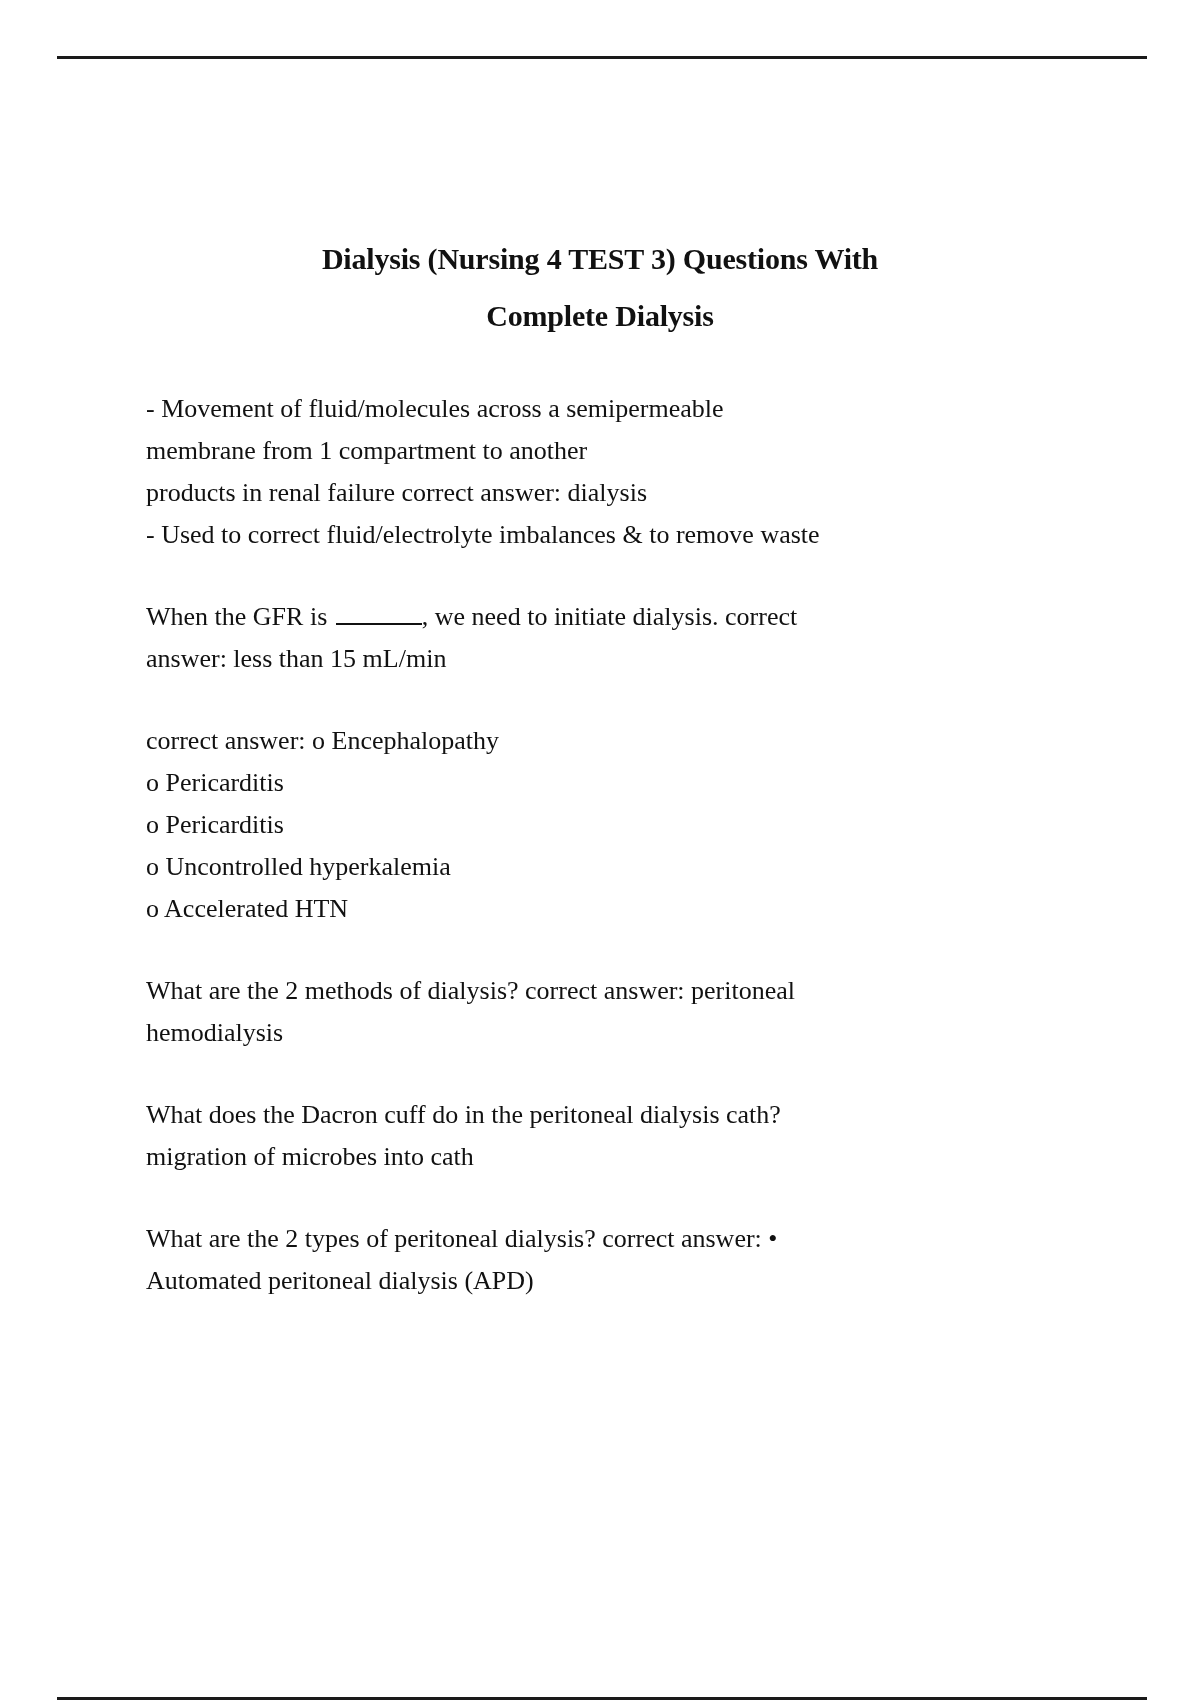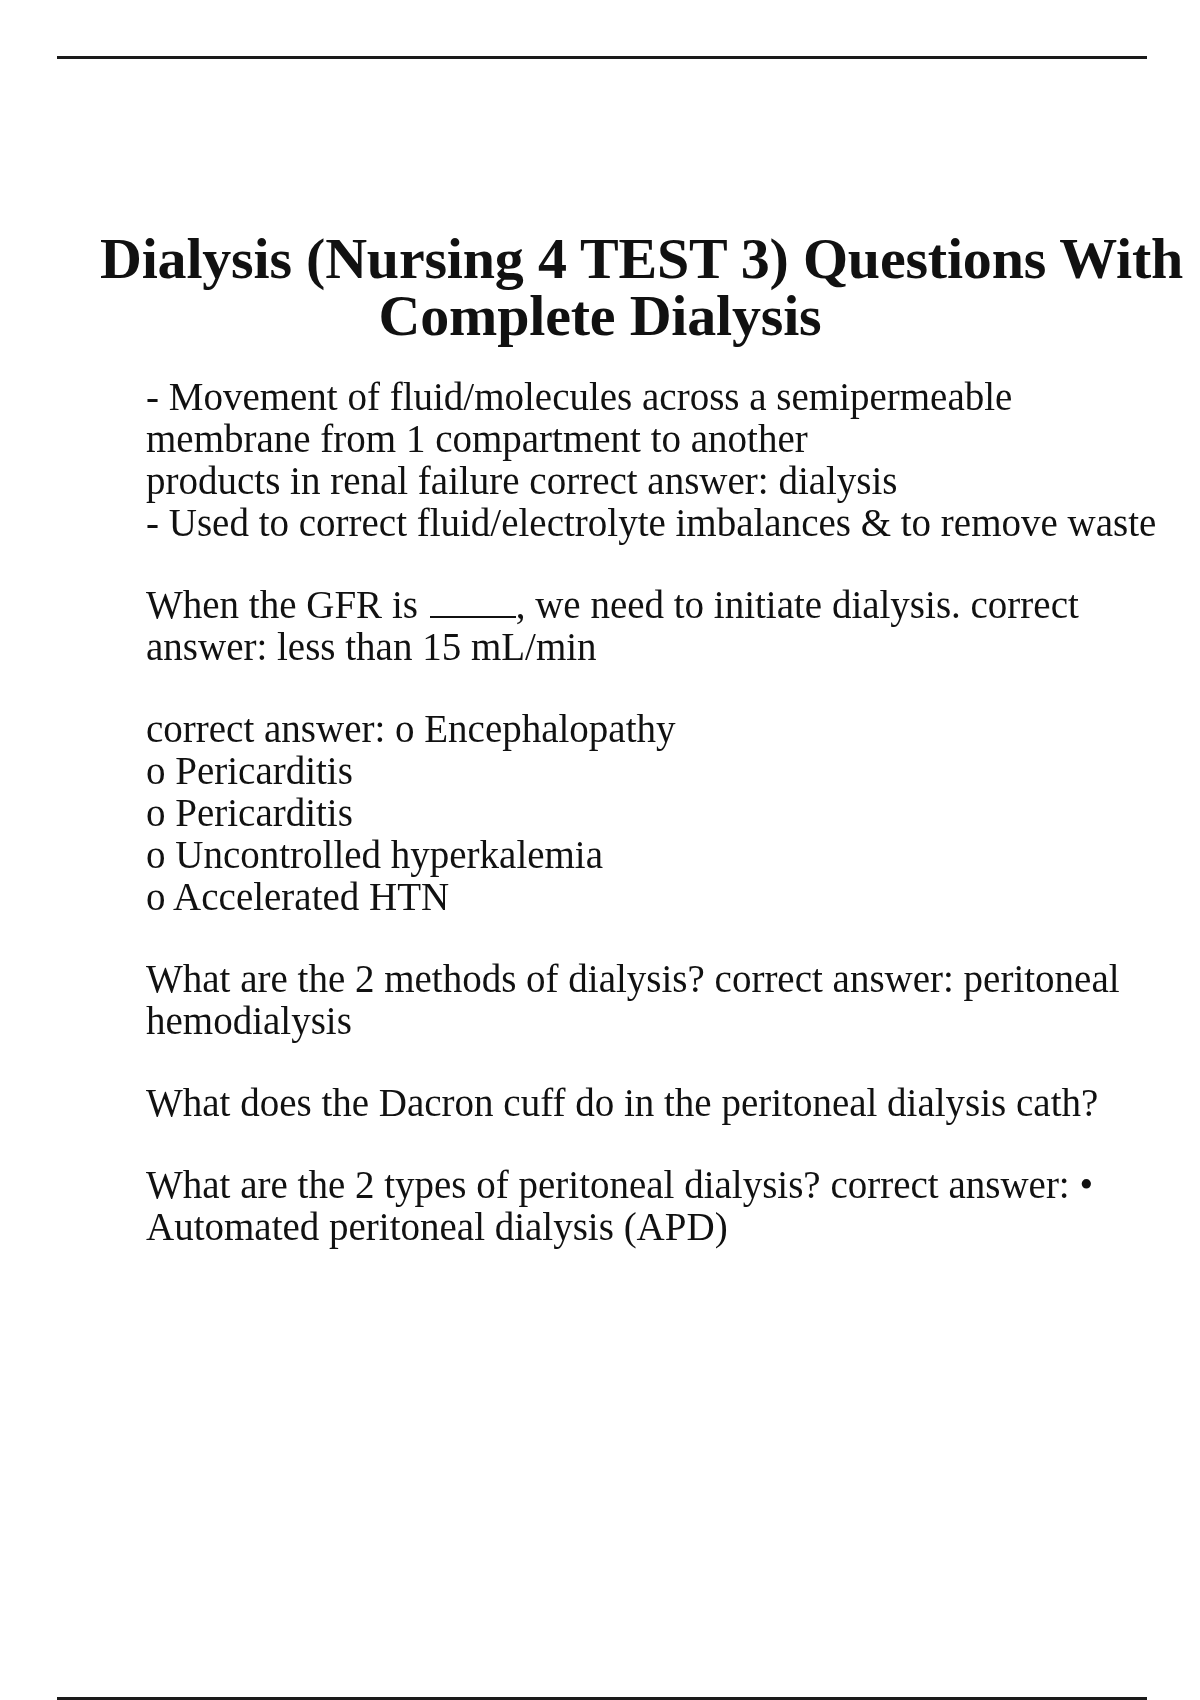--- a/index.html
+++ b/index.html
@@ -25,32 +25,32 @@
     .rule.top { top: 56px; }
     .rule.bottom { top: 1697px; }
 
     .title {
       position: absolute;
       top: 230px;
       left: 100px;
       width: 1000px;
       text-align: center;
       font-weight: bold;
-      font-size: 58px;
+      font-size: 30px;
       line-height: 57px;
       margin: 0;
       letter-spacing: -0.2px;
     }
 
     .content {
       position: absolute;
-      top: 376px;
+      top: 388px;
       left: 146px;
       width: 960px;
-      font-size: 39px;
+      font-size: 26px;
       line-height: 42px;
     }
     .qa {
       margin: 0 0 40px 0;
     }
     .line {
       display: block;
       white-space: nowrap;
     }
     .blank {
@@ -94,20 +94,21 @@
     <span class="line">o Accelerated HTN</span>
   </div>
 
   <div class="qa">
     <span class="line">What are the 2 methods of dialysis? correct answer:  peritoneal</span>
     <span class="line">hemodialysis</span>
   </div>
 
   <div class="qa">
     <span class="line">What does the Dacron cuff do in the peritoneal dialysis cath?</span>
+    <span class="line">migration of microbes into cath</span>
   </div>
 
   <div class="qa">
     <span class="line">What are the 2 types of peritoneal dialysis? correct answer:  •</span>
     <span class="line">Automated peritoneal dialysis (APD)</span>
   </div>
 
 </div>
 
 <div class="rule bottom"></div>

